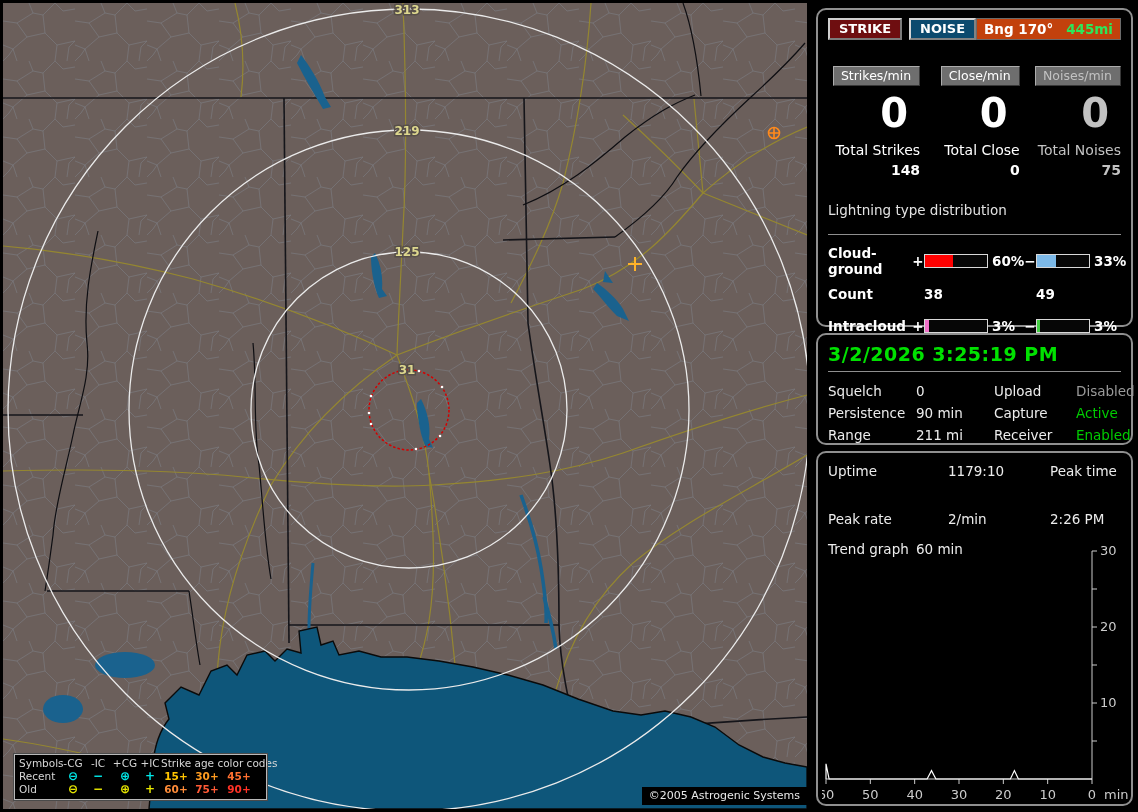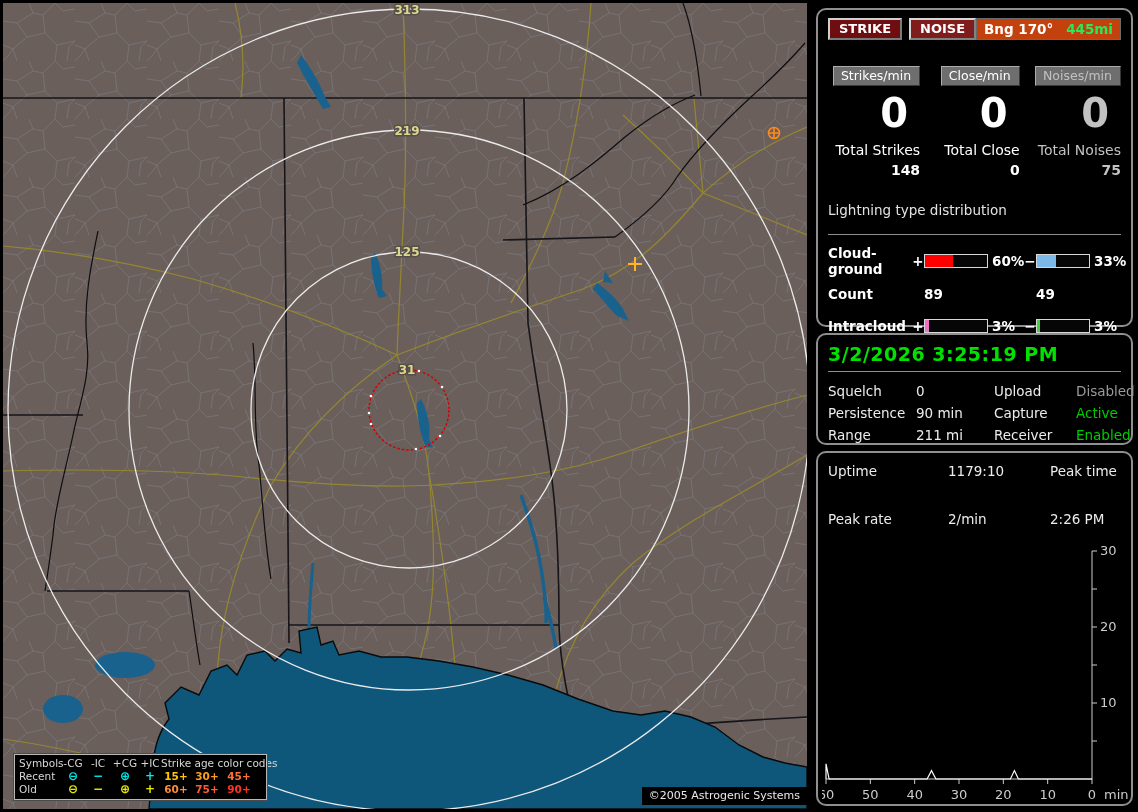--- a/index.html
+++ b/index.html
@@ -27,21 +27,21 @@
   .panel{position:absolute;left:812px;top:0;width:326px;height:812px;background:#000;}
   .box{position:absolute;left:4px;width:317px;border:2px solid #8f8f8f;border-radius:10px;
        background:#000;box-sizing:border-box;padding:6px 10px;}
   .box1{top:8px;height:319px;}
   .box2{top:333px;height:112px;}
   .box3{top:451px;height:355px;}
 
   .btn-row{display:flex;align-items:center;margin-top:2px;}
   .btn{font-family:inherit;font-weight:bold;font-size:13px;color:#fff;padding:1px 9px 2px 9px;cursor:pointer;}
   .btn.strike{background:#6e0e10;border:2px outset #cfcfcf;}
-  .btn.noise{background:#7f1d1d;border:2px outset #d6d6d6;margin-left:7px;}
+  .btn.noise{background:#0c4a6e;border:2px outset #d6d6d6;margin-left:7px;}
   .bng{margin-left:auto;background:#c2410c;border:1px solid #6a6a6a;width:134px;
        display:flex;justify-content:space-between;font-weight:bold;font-size:13.5px;padding:2px 7px;}
   .bng-dist{color:#2de65a;}
 
   .rate-grid{display:grid;grid-template-columns:1fr 1.08fr 1.1fr;margin-top:26px;}
   .rate-col{display:flex;flex-direction:column;align-items:flex-end;}
   .chip{background:#6e6e6e;color:#fff;font-size:12.5px;padding:1px 8px 2px 7px;
         border:1px solid;border-color:#adadad #383838 #383838 #adadad;}
   .big0{font-size:40px;font-weight:bold;line-height:1.0;margin:7px 12px 6px 0;}
   .tot-label{font-size:14px;margin-top:3px;}
@@ -251,21 +251,21 @@
             </span>
           <span class="dist-pct">60%</span>
           <span class="dist-sign">−</span>
           <span class="dist-bar">
               <i style="width: 37%; background: rgb(124, 185, 232);"></i>
             </span>
           <span class="dist-pct">33%</span>
         </div>
         <div class="dist-count-row">
           <span>Count</span>
-          <span>89</span>
+          <span>38</span>
           <span>49</span>
         </div>
 
         <div class="dist-row" style="margin-top:16px;">
           <span>Intracloud</span>
           <span class="dist-sign">+</span>
           <span class="dist-bar">
               <i style="width: 6%; background: rgb(240, 112, 200);"></i>
             </span>
           <span class="dist-pct">3%</span>
@@ -307,20 +307,24 @@
       <div class="info-grid">
         <span>Uptime</span>
         <span>1179:10</span>
         <span>Peak time</span>
         <span>Plot</span>
 
         <span>Peak rate</span>
         <span>2/min</span>
         <span>2:26 PM</span>
         <span>Strike</span>
+      </div>
+      <div class="trend-row">
+        <span>Trend graph</span>
+        <span>60 min</span>
       </div>
       <svg id="trend-svg" width="312" height="272">
           <line x1="4" y1="244" x2="270" y2="244" stroke="#cccccc"></line>
           <line x1="270" y1="244" x2="270" y2="16" stroke="#cccccc"></line>
           <line x1="270" y1="206" x2="275" y2="206" stroke="#cccccc"></line>
           <line x1="270" y1="168" x2="275" y2="168" stroke="#cccccc"></line>
           <line x1="270" y1="130" x2="275" y2="130" stroke="#cccccc"></line>
           <line x1="270" y1="92" x2="275" y2="92" stroke="#cccccc"></line>
           <line x1="270" y1="54" x2="275" y2="54" stroke="#cccccc"></line>
           <line x1="270" y1="16" x2="275" y2="16" stroke="#cccccc"></line>

